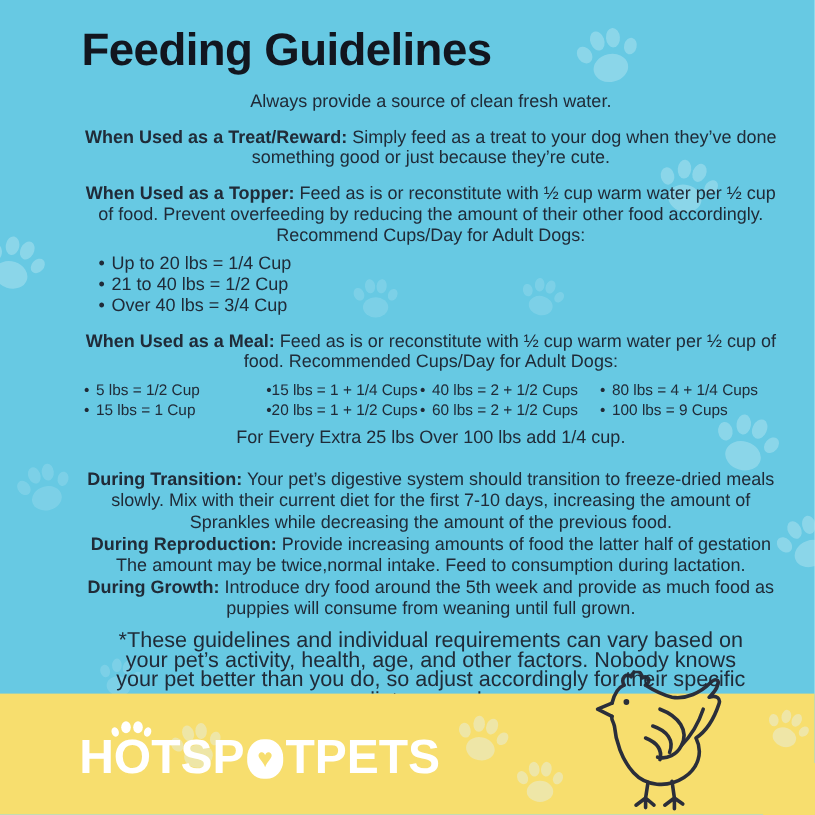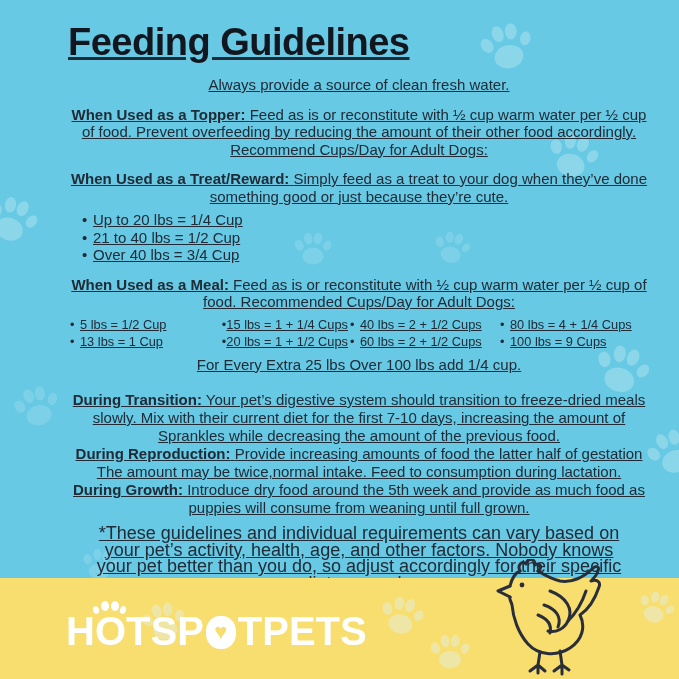--- a/index.html
+++ b/index.html
@@ -15,21 +15,21 @@
   
   .paw{position:absolute;pointer-events:none;}
   .paw-blue{fill:#ffffff;opacity:.24;}
   .paw-faint{fill:#ffffff;opacity:.14;}
   .paw-yellow{fill:#EDE8B6;opacity:.8;}
   
   .content{
     position:absolute;left:0;top:0;right:0;bottom:101px;
     padding:22px 29px 0 68px;
     color:#202B38;font-size:15px;line-height:17.5px;
-    overflow:hidden;z-index:2;text-decoration:underline;
+    overflow:hidden;z-index:2;
   }
   h1.title{
     margin:0 0 0 0;
     font-size:38px;line-height:40px;font-weight:700;
     letter-spacing:-0.5px;color:#12161F;
   }
   p{margin:0;text-align:center;}
   .intro{margin-top:14px;}
   .para{margin-top:12px;}
   .para b, .during-para b{font-weight:700;}
@@ -126,36 +126,36 @@
     </svg>
   <svg class="paw paw-faint" style="left:80px;top:545px;transform:rotate(10deg)" width="40" height="40">
       <use href="#pawshape" width="40" height="40"></use>
     </svg>
 
   <main class="content">
     <h1 class="title">Feeding Guidelines</h1>
 
     <p class="intro">Always provide a source of clean fresh water.</p>
 
+    <p class="para"><b>When Used as a Treat/Reward:</b> <span>Simply feed as a treat to your dog when they’ve done something good or just because they’re cute.</span></p>
+
     <p class="para"><b>When Used as a Topper:</b> <span>Feed as is or reconstitute with ½ cup warm water per ½ cup of food. Prevent overfeeding by reducing the amount of their other food accordingly. Recommend Cups/Day for Adult Dogs:</span></p>
-
-    <p class="para"><b>When Used as a Treat/Reward:</b> <span>Simply feed as a treat to your dog when they’ve done something good or just because they’re cute.</span></p>
 
     <ul class="dash-list">
       <li>Up to 20 lbs = 1/4 Cup</li>
       <li>21 to 40 lbs = 1/2 Cup</li>
       <li>Over 40 lbs = 3/4 Cup</li>
     </ul>
 
     <p class="para"><b>When Used as a Meal:</b> <span>Feed as is or reconstitute with ½ cup warm water per ½ cup of food. Recommended Cups/Day for Adult Dogs:</span></p>
 
     <div class="meal-grid">
       <div class="meal-col">
         <div class="meal-item">5 lbs = 1/2 Cup</div>
-        <div class="meal-item">13 lbs = 1 Cup</div>
+        <div class="meal-item">15 lbs = 1 Cup</div>
       </div>
       <div class="meal-col">
         <div class="meal-item">15 lbs = 1 + 1/4 Cups</div>
         <div class="meal-item">20 lbs = 1 + 1/2 Cups</div>
       </div>
       <div class="meal-col">
         <div class="meal-item">40 lbs = 2 + 1/2 Cups</div>
         <div class="meal-item">60 lbs = 2 + 1/2 Cups</div>
       </div>
       <div class="meal-col">

